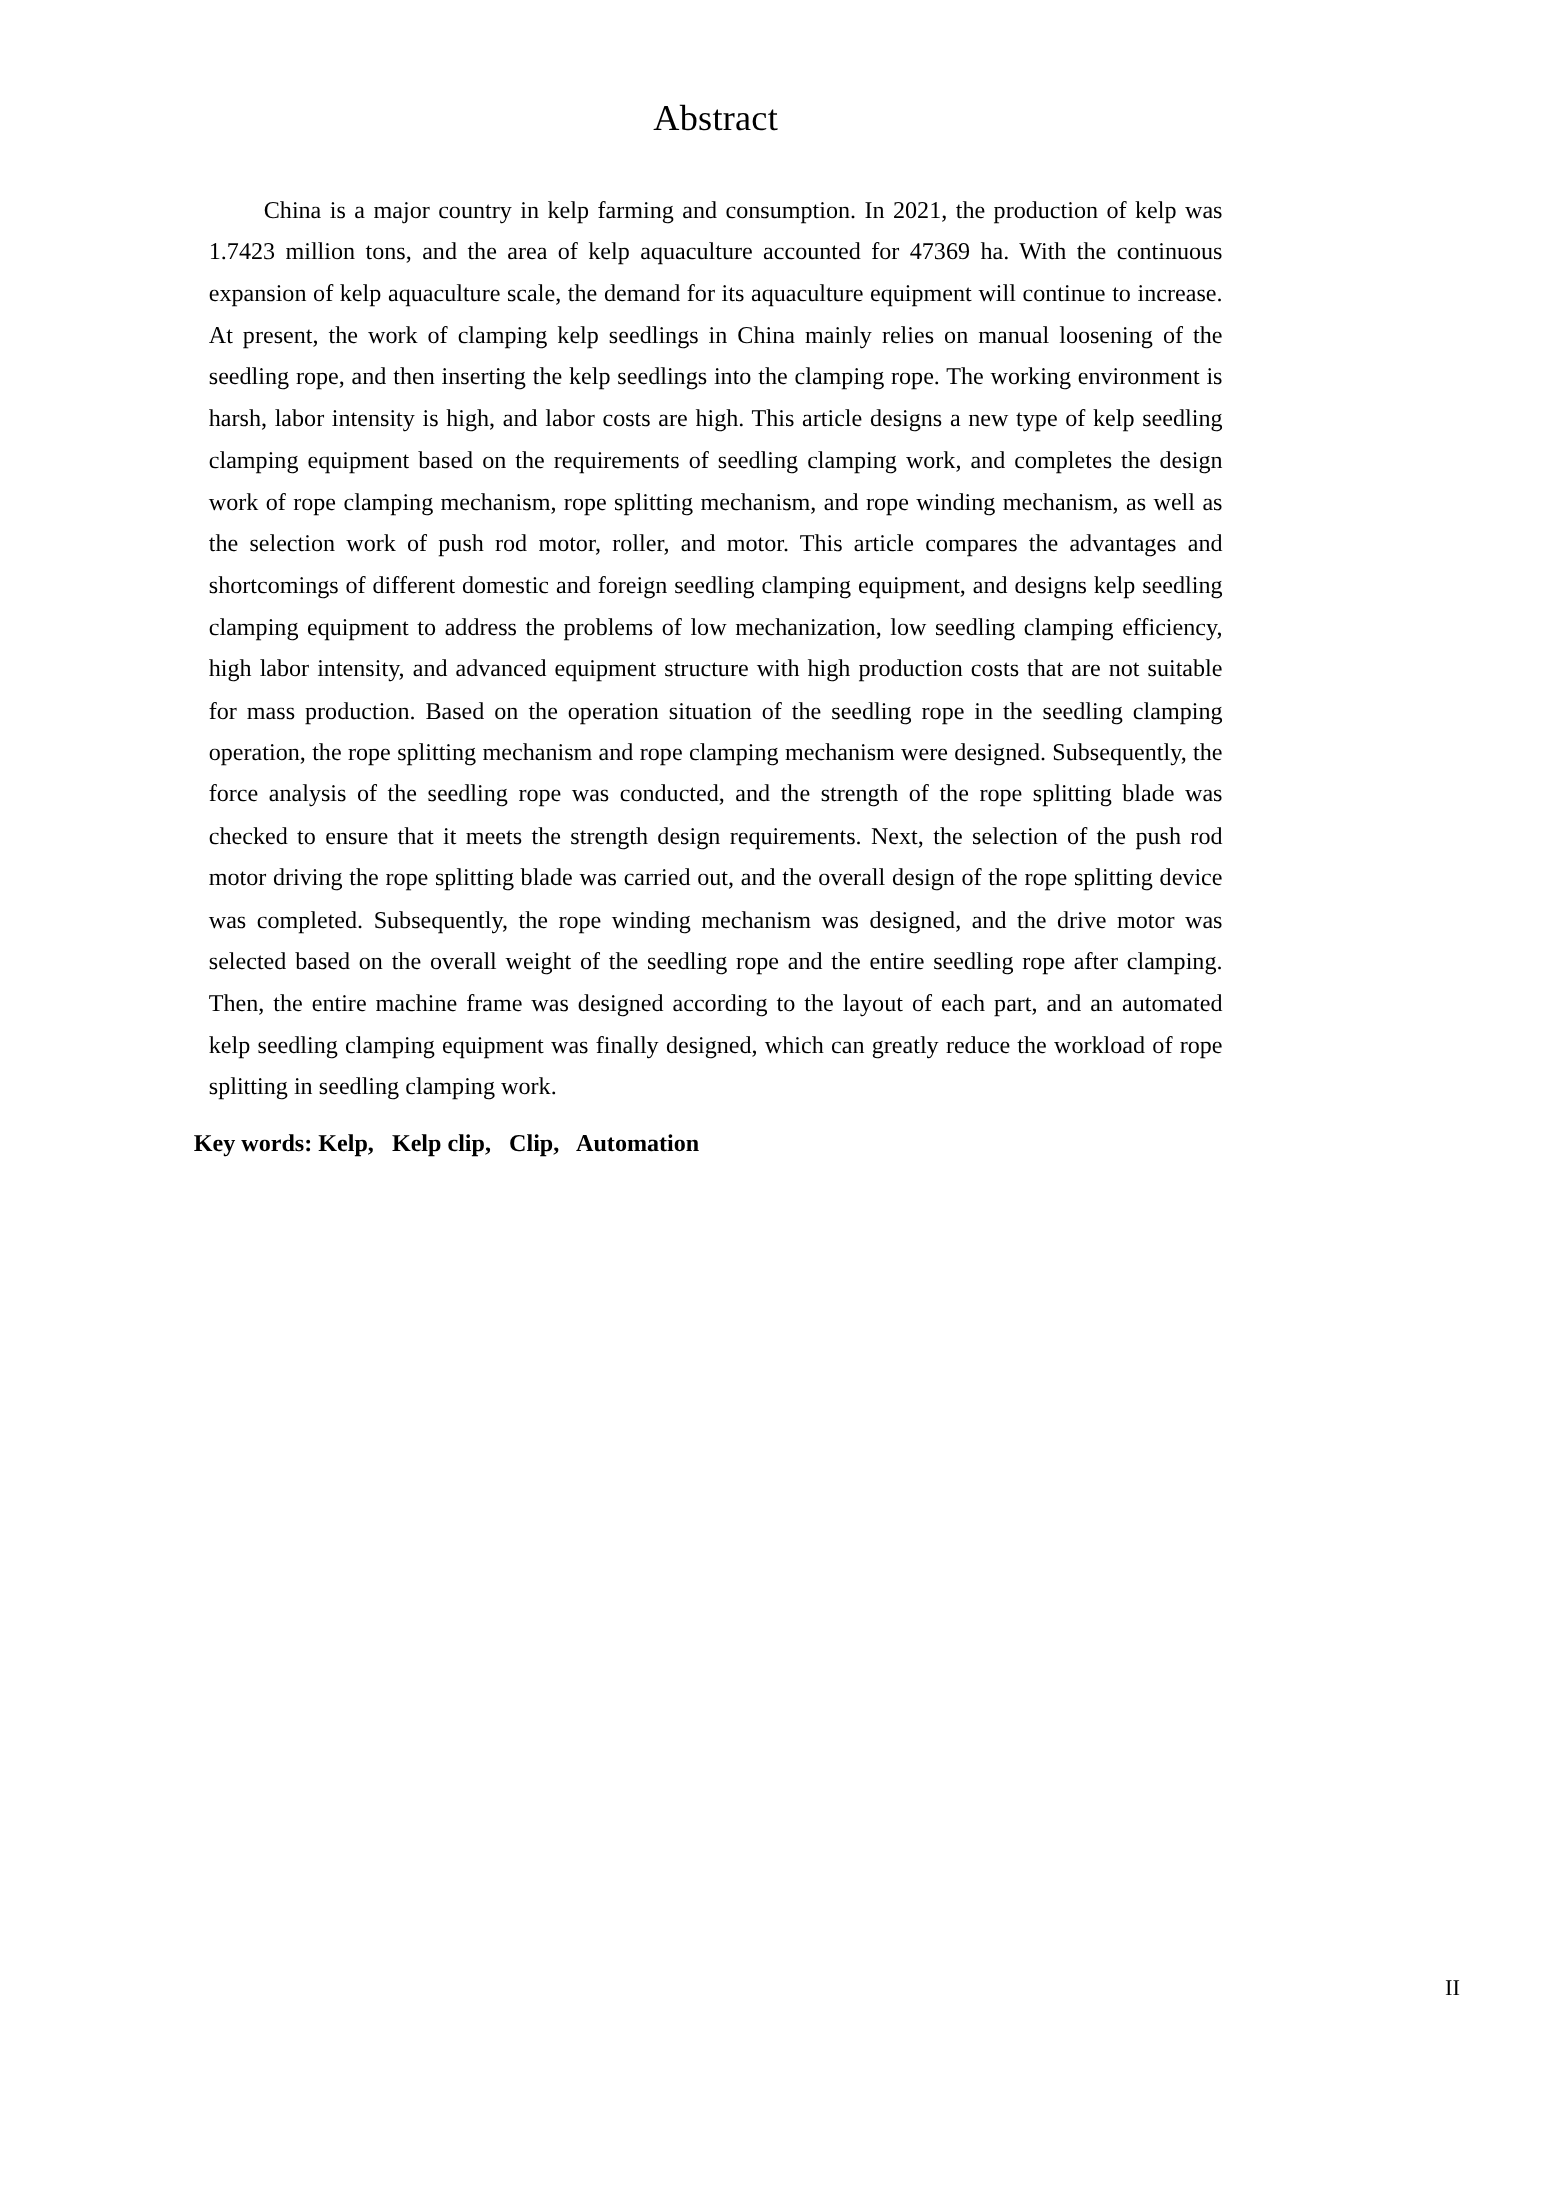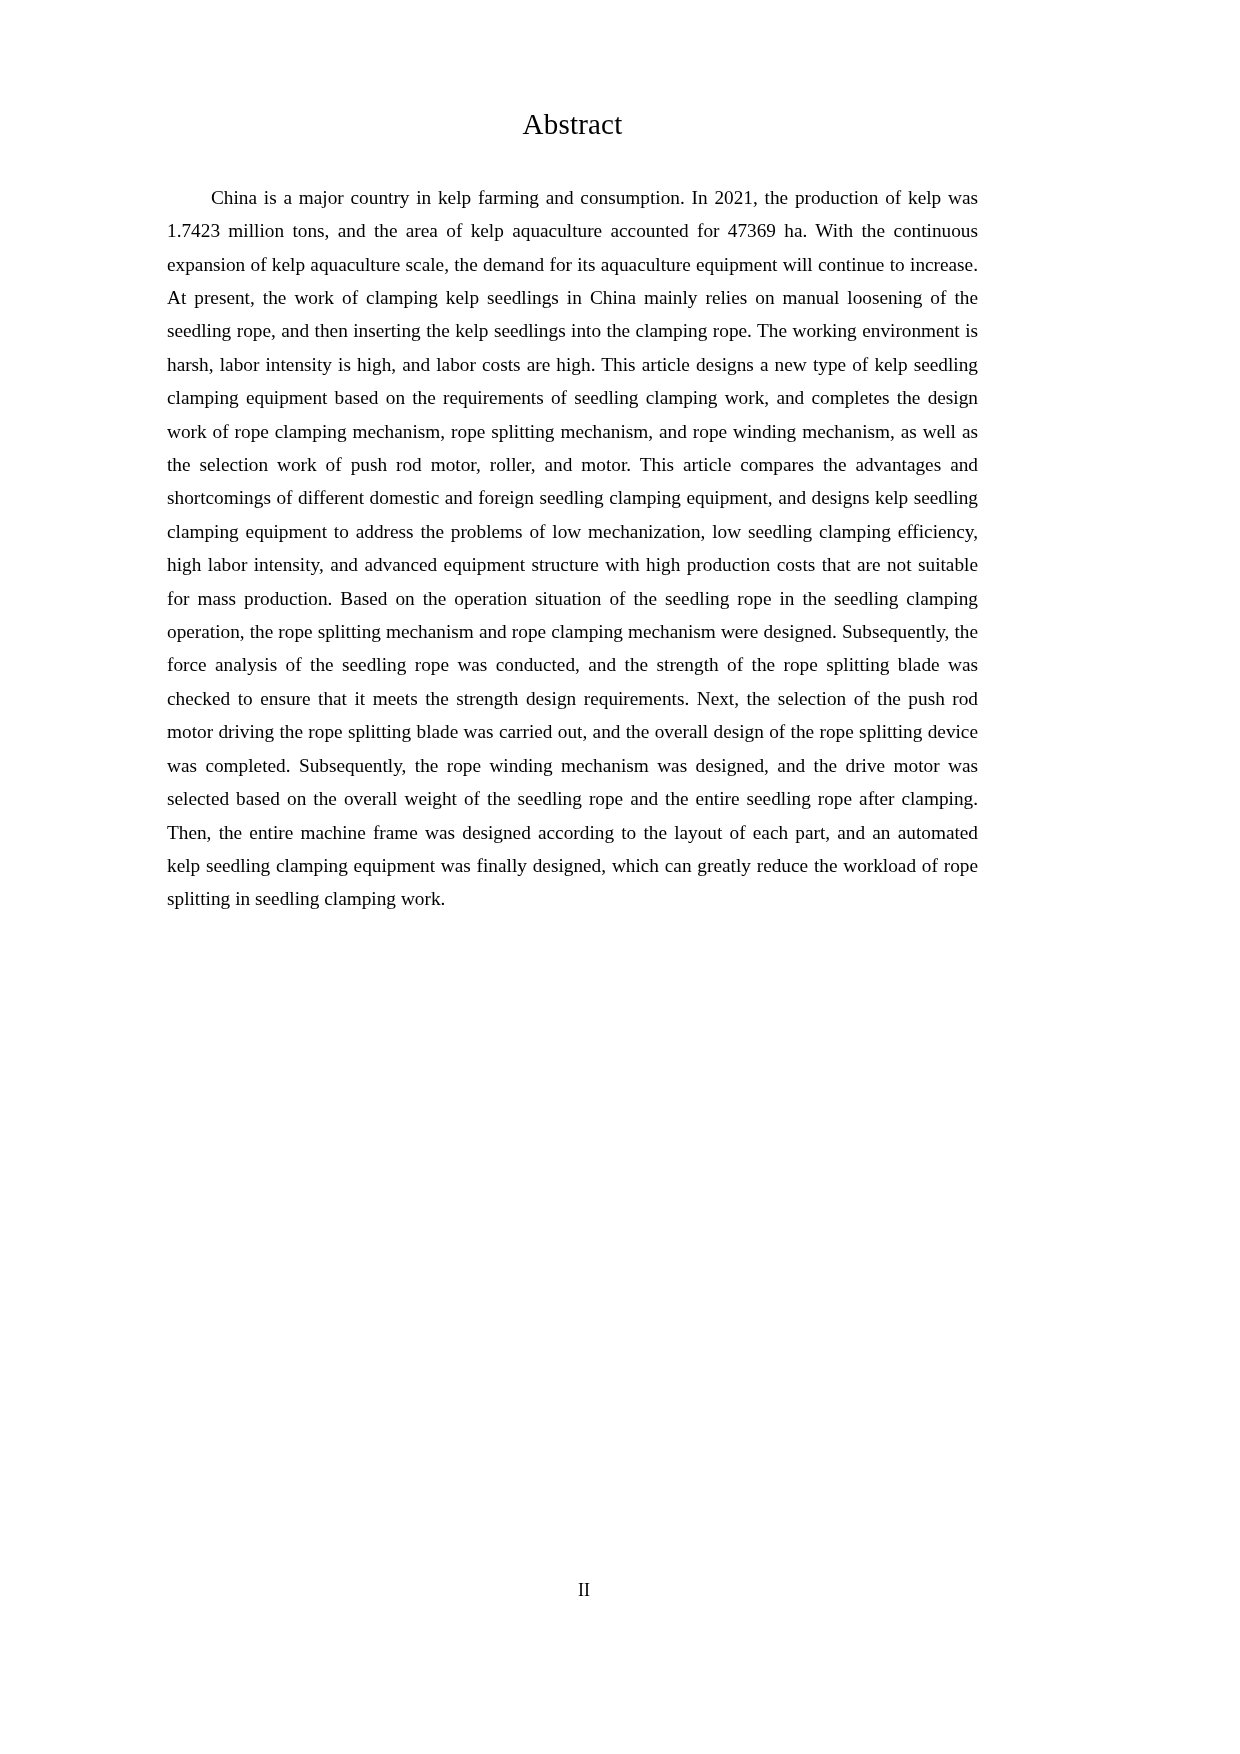--- a/index.html
+++ b/index.html
@@ -21,21 +21,21 @@
     position: absolute;
     left: 155px;
     top: 0;
     width: 835px;
   }
   .page-title {
     text-align: center;
     font-size: 29px;
     font-weight: 400;
     margin: 0;
-    padding-top: 107px;
+    padding-top: 78px;
     letter-spacing: 0.2px;
     line-height: 1.2;
   }
   .abstract-body {
     margin: 12px;
     padding-top: 27px;
     font-size: 19.3px;
     line-height: 33.4px;
     text-align: justify;
     text-justify: inter-word;
@@ -49,34 +49,35 @@
     line-height: 33.4px;
     font-weight: bold;
     text-align: left;
     white-space: pre;
   }
   .page-number {
     position: absolute;
     left: 0;
     top: 1578px;
     width: 1168px;
-    text-align: center;
+    text-align: right;
     font-size: 18px;
     line-height: 24px;
   }
 </style>
 </head>
 <body>
 
 <div class="page">
 
   <div class="content">
 
     <h1 class="page-title">Abstract</h1>
 
     <p class="abstract-body">China is a major country in kelp farming and consumption. In 2021, the production of kelp was 1.7423 million tons, and the area of kelp aquaculture accounted for 47369 ha. With the continuous expansion of kelp aquaculture scale, the demand for its aquaculture equipment will continue to increase. At present, the work of clamping kelp seedlings in China mainly relies on manual loosening of the seedling rope, and then inserting the kelp seedlings into the clamping rope. The working environment is harsh, labor intensity is high, and labor costs are high. This article designs a new type of kelp seedling clamping equipment based on the requirements of seedling clamping work, and completes the design work of rope clamping mechanism, rope splitting mechanism, and rope winding mechanism, as well as the selection work of push rod motor, roller, and motor. This article compares the advantages and shortcomings of different domestic and foreign seedling clamping equipment, and designs kelp seedling clamping equipment to address the problems of low mechanization, low seedling clamping efficiency, high labor intensity, and advanced equipment structure with high production costs that are not suitable for mass production. Based on the operation situation of the seedling rope in the seedling clamping operation, the rope splitting mechanism and rope clamping mechanism were designed. Subsequently, the force analysis of the seedling rope was conducted, and the strength of the rope splitting blade was checked to ensure that it meets the strength design requirements. Next, the selection of the push rod motor driving the rope splitting blade was carried out, and the overall design of the rope splitting device was completed. Subsequently, the rope winding mechanism was designed, and the drive motor was selected based on the overall weight of the seedling rope and the entire seedling rope after clamping. Then, the entire machine frame was designed according to the layout of each part, and an automated kelp seedling clamping equipment was finally designed, which can greatly reduce the workload of rope splitting in seedling clamping work.</p>
 
+    <p class="keywords">Key words: Kelp,   Kelp clip,   Clip,   Automation</p>
 
   </div>
 
   <div class="page-number">II</div>
 
 </div>
 
 </body></html>

